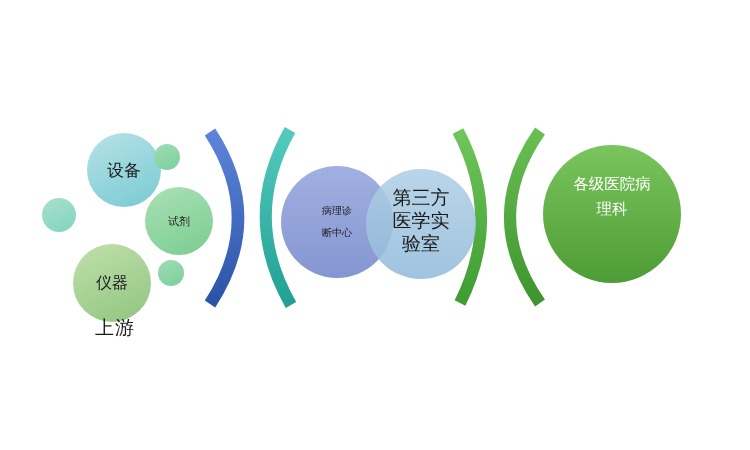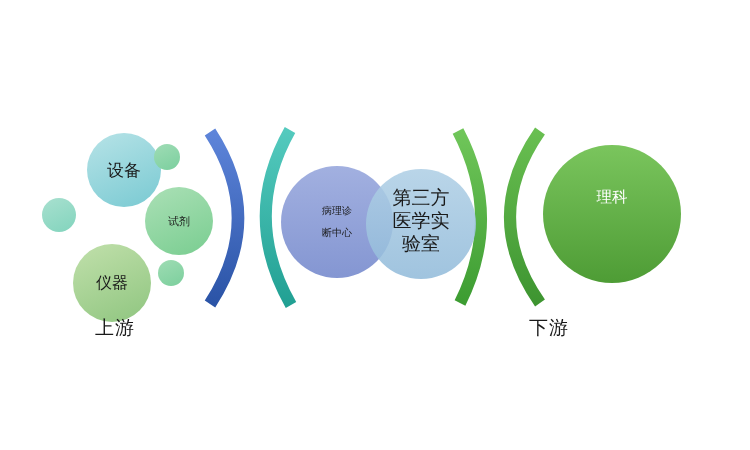--- a/index.html
+++ b/index.html
@@ -97,20 +97,20 @@
   <div class="circle c-lab">
     <div class="inner">
       <span class="line">第三方</span>
       <span class="line">医学实</span>
       <span class="line">验室</span>
     </div>
   </div>
 
   <div class="circle c-hosp">
     <div class="inner">
+      <span class="line">各级医院病</span>
       <span class="line">理科</span>
     </div>
   </div>
 
   <div class="stage-label lbl-up">上游</div>
-  <div class="stage-label lbl-down">下游</div>
 
 </div>
 
 </body></html>

